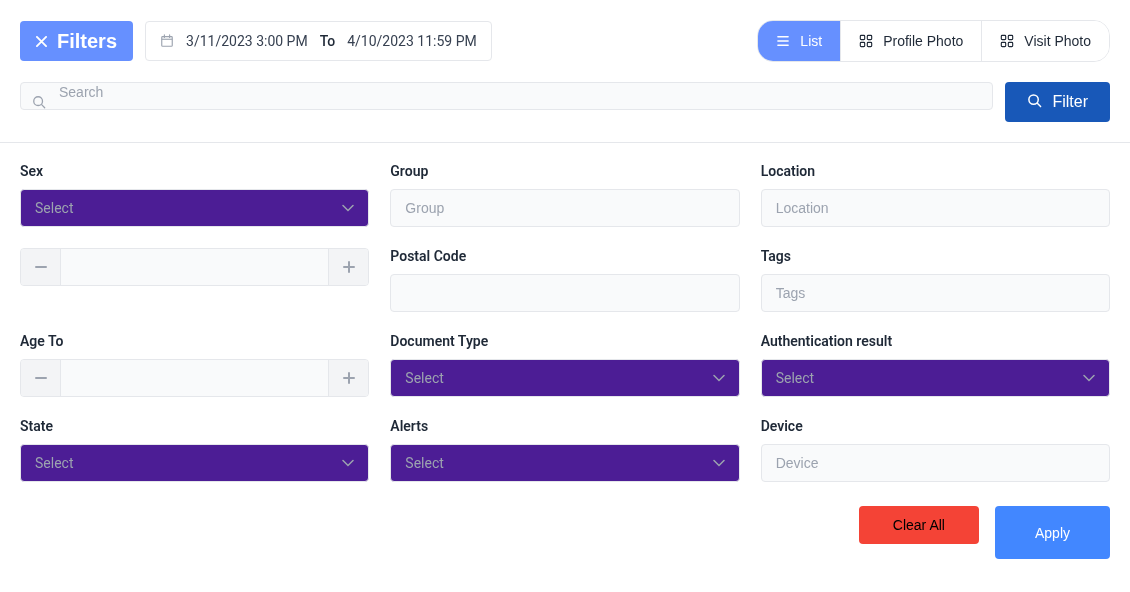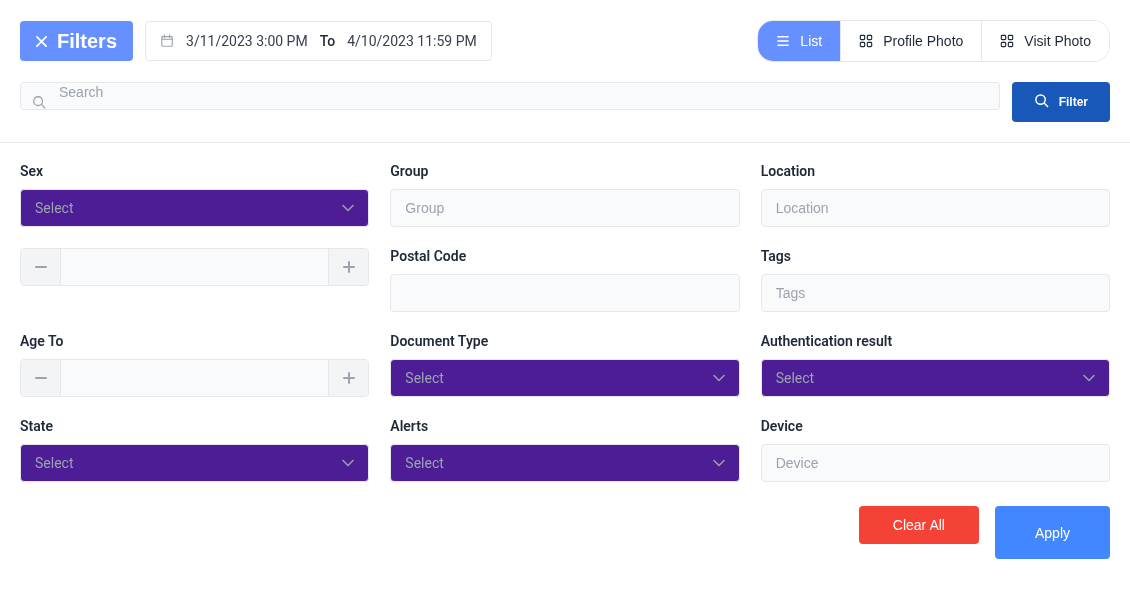--- a/index.html
+++ b/index.html
@@ -136,22 +136,22 @@
       color: #9ca3af;
       display: flex;
       align-items: center;
     }
     .filter-btn {
       background: #1858b8;
       color: #fff;
       border: none;
       border-radius: 4px;
       padding: 0 22px;
-      font-size: 12px;
-      font-weight: 700;
+      font-size: 16px;
+      font-weight: 400;
       display: flex;
       align-items: center;
       gap: 10px;
       cursor: pointer;
       height: 40px;
     }
     .filters-form {
       padding: 20px;
     }
     .form-grid {
@@ -236,21 +236,21 @@
     }
     .form-actions {
       display: flex;
       justify-content: flex-end;
       gap: 16px;
       margin-top: 24px;
       padding-right: 0;
     }
     .clear-btn {
       background: #f44336;
-      color: #ffffff;
+      color: #000000;
       border: none;
       border-radius: 4px;
       padding: 0 34px;
       font-size: 14px;
       font-weight: 500;
       height: 38px;
       cursor: pointer;
     }
     .apply-btn {
       background: #4287ff;

